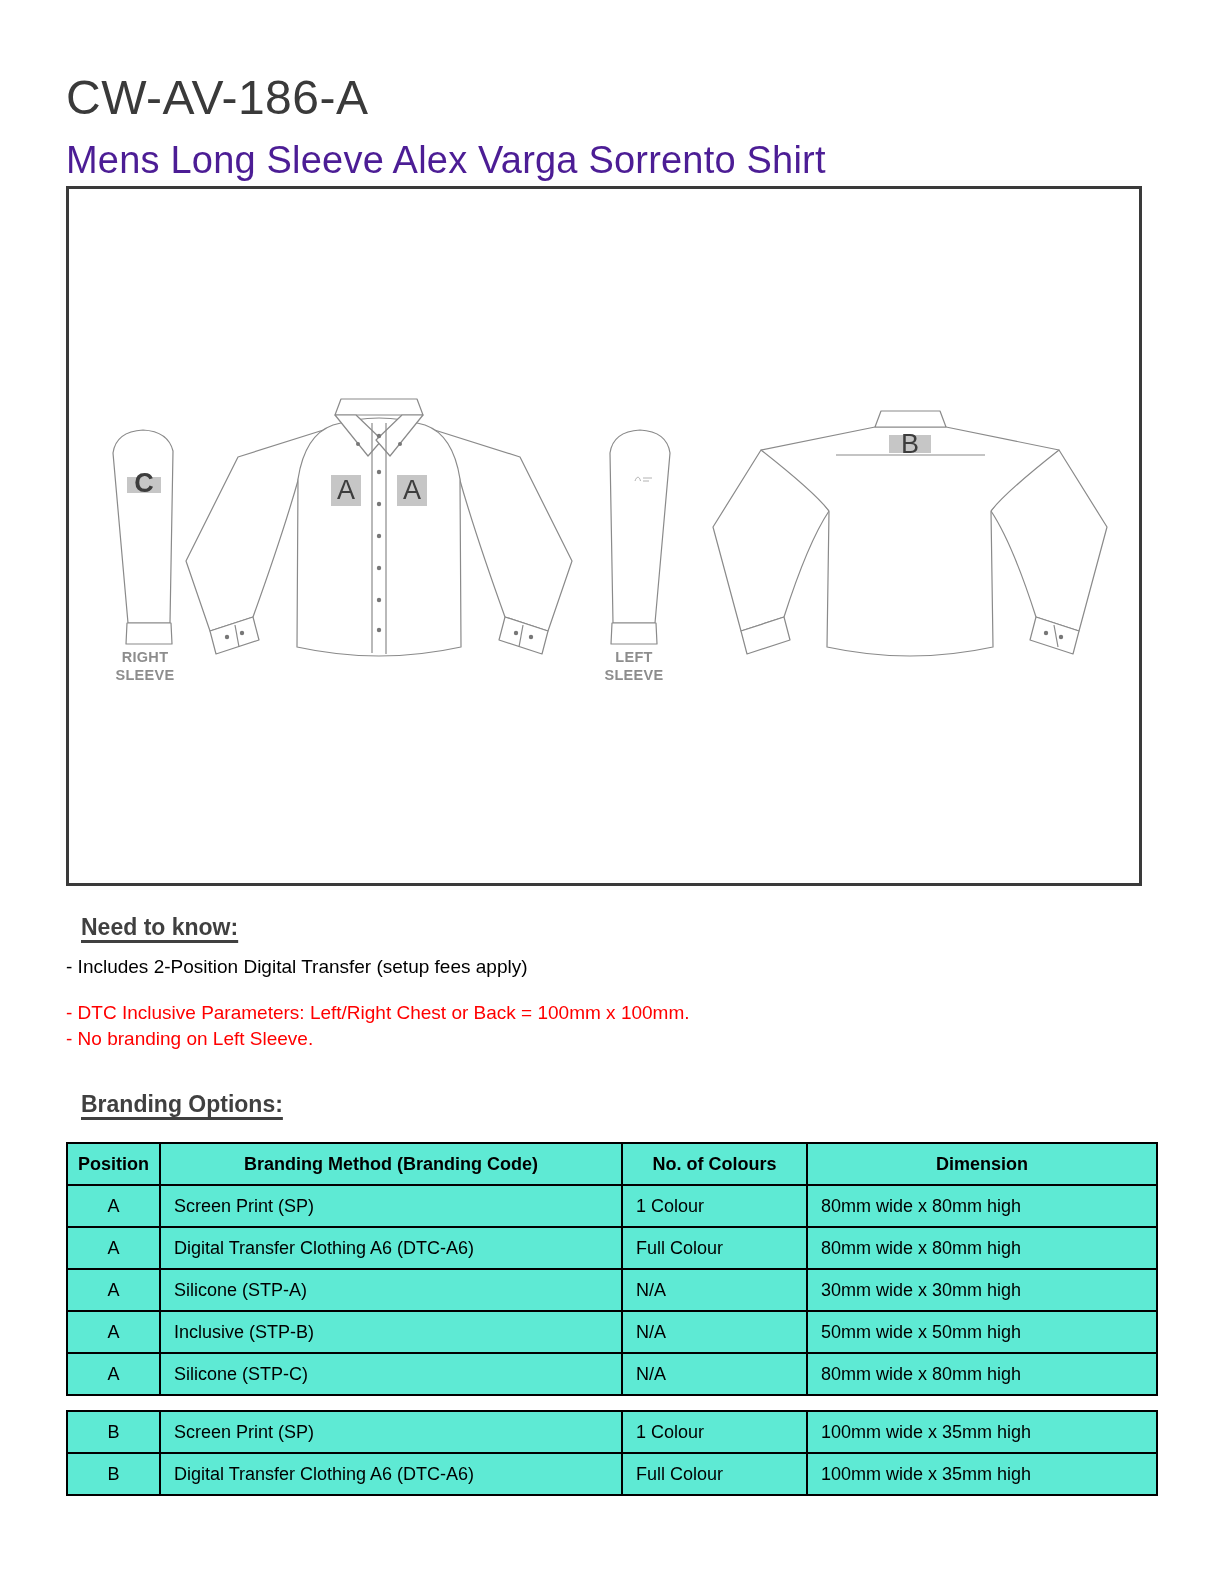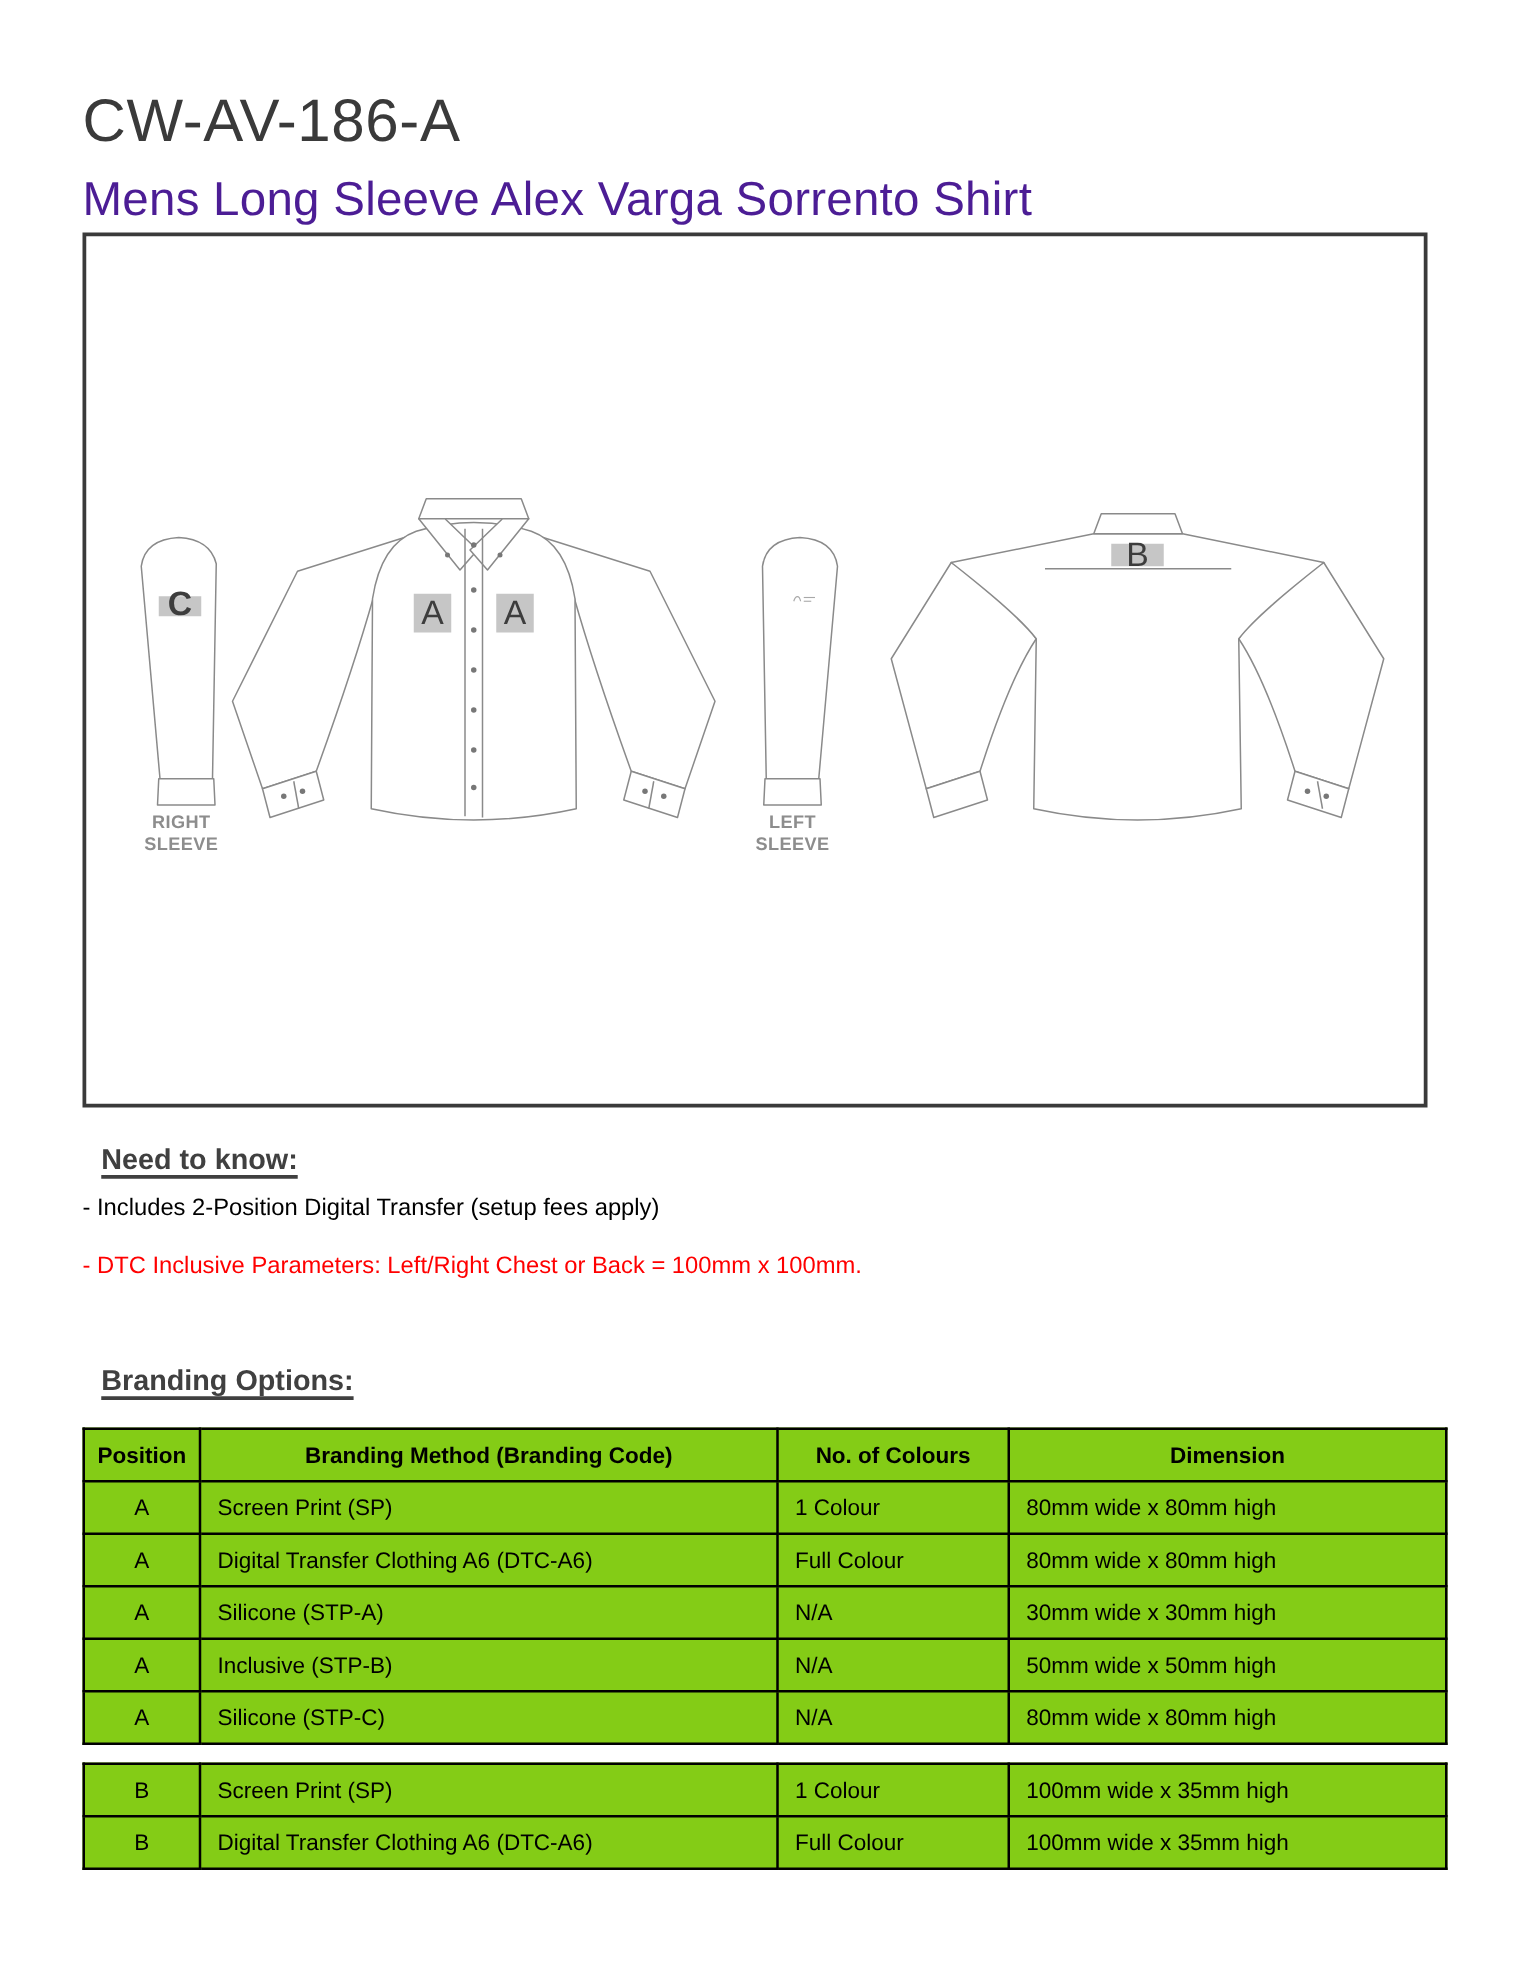--- a/index.html
+++ b/index.html
@@ -37,21 +37,21 @@
     font-size:19px; color:#000;
   }
   .notes-red {
     position:absolute; top:1000px; left:0;
     font-size:19px; color:#ff0000; line-height:26px;
   }
 
   .btable {
     position:absolute; left:0;
     border-collapse:collapse; table-layout:fixed; width:1090px;
-    font-size:18px; background:#84cc16;
+    font-size:18px; background:#5eead4;
   }
   .t-a { top:1142px; }
   .t-b { top:1410px; }
   .btable th, .btable td {
     border:2.5px solid #000; height:40px; padding:0; overflow:hidden;
     vertical-align:middle;
   }
   .btable th { font-weight:bold; text-align:center; font-size:18px; }
   .c-pos  { text-align:center; }
   .c-left { text-align:left; padding-left:13px !important; }
@@ -157,20 +157,21 @@
         </g>
       </svg>
     </div>
 
     <h2 class="sec-heading h-need">Need to know:</h2>
 
     <div class="note-black">- Includes 2-Position Digital Transfer (setup fees apply)</div>
 
     <div class="notes-red">
       <div>- DTC Inclusive Parameters: Left/Right Chest or Back = 100mm x 100mm.</div>
+      <div>- No branding on Left Sleeve.</div>
     </div>
 
     <h2 class="sec-heading h-brand">Branding Options:</h2>
 
     <table class="btable t-a">
       <colgroup>
           <col style="width:93px">
           <col style="width:462px">
           <col style="width:185px">
           <col style="width:350px">

